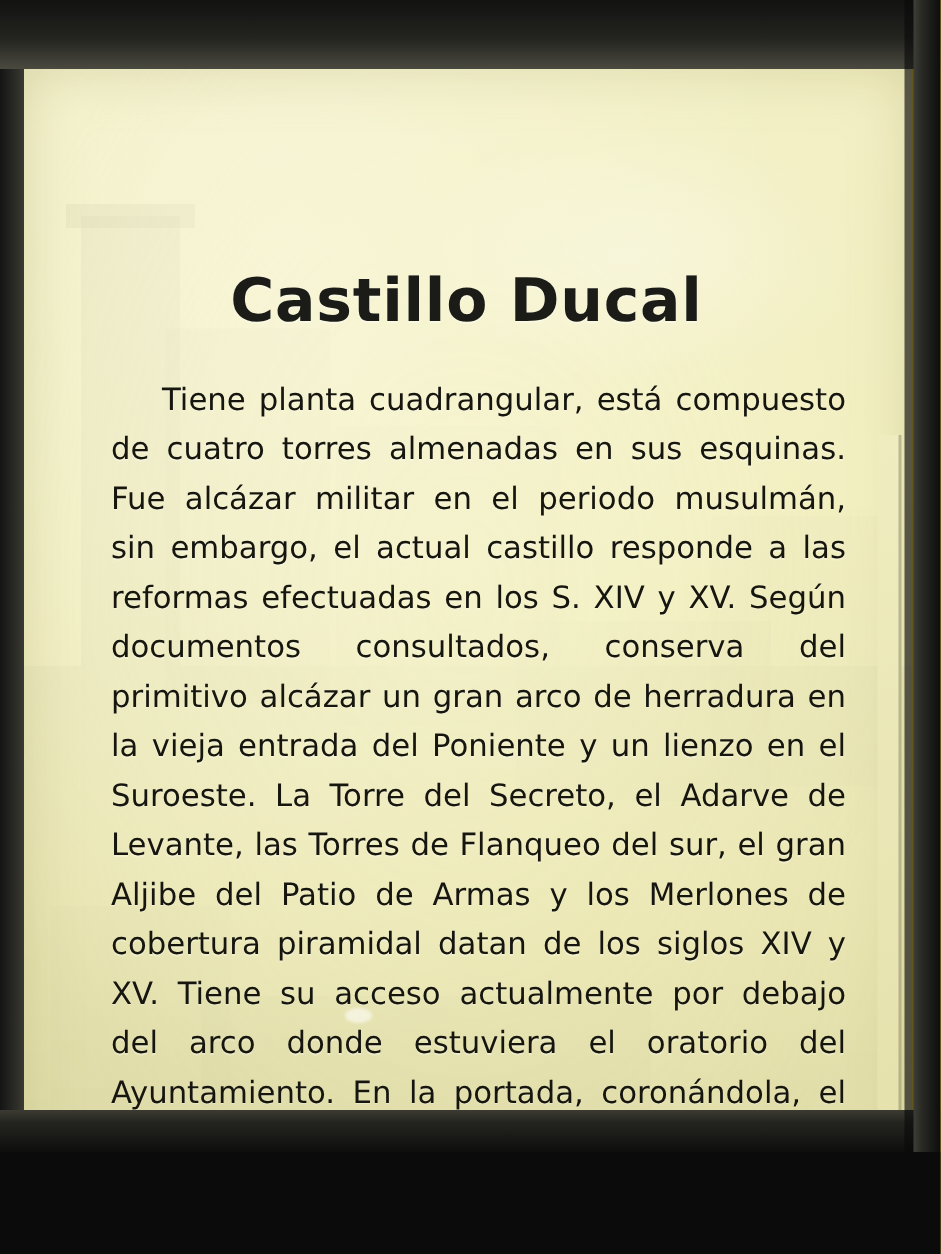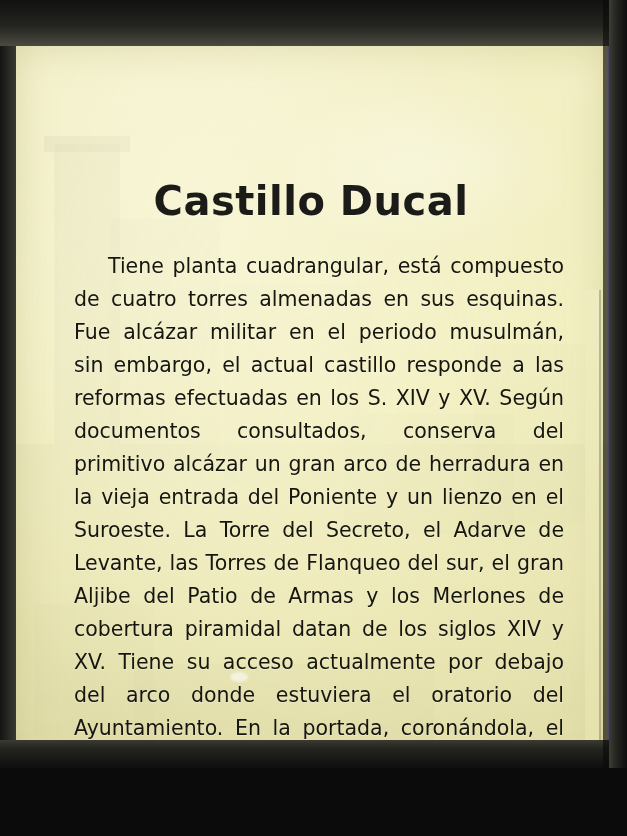--- a/index.html
+++ b/index.html
@@ -11,21 +11,21 @@
     width: 627px;
     height: 836px;
     overflow: hidden;
     font-family: "DejaVu Sans", sans-serif;
   }
 
   #page {
     position: relative;
     width: 627px;
     height: 768px;
-    background: #c4b5fd;
+    background: #fde047;
     overflow: hidden;
   }
 
   
   .frame-left {
     position: absolute;
     left: 0; top: 0;
     width: 16px; height: 836px;
     background: linear-gradient(to right, #141414 0%, #2a2a26 60%, #3a3a33 100%);
   }

